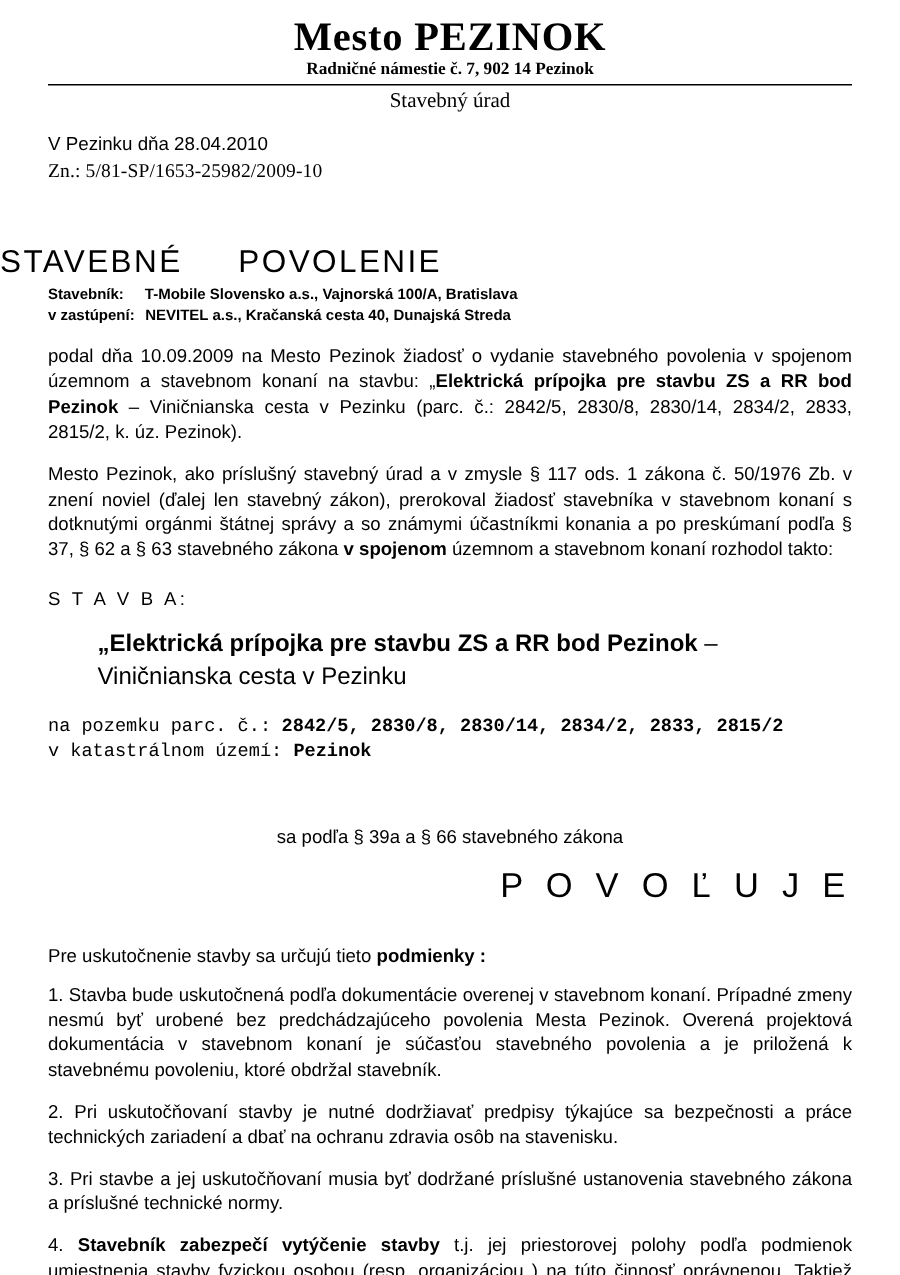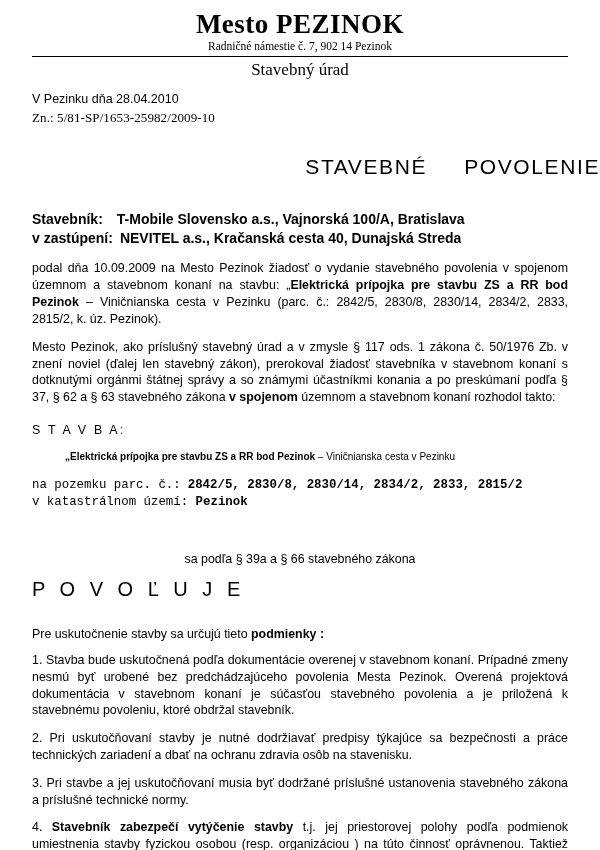--- a/index.html
+++ b/index.html
@@ -33,111 +33,111 @@
   .org-name {
     font-family: "Liberation Serif", serif;
     font-size: 27px;
     font-weight: bold;
     letter-spacing: 0.5px;
     line-height: 1.05;
   }
   .org-address {
     font-family: "Liberation Serif", serif;
     font-size: 11.5px;
-    font-weight: normal;
+    font-weight: bold;
     line-height: 1.2;
     margin-top: 2px;
   }
   .rule {
     border: none;
     border-top: 1.6px solid #000;
     margin: 2px 32px 0 32px;
     height: 0;
   }
   .dept {
     font-family: "Liberation Serif", serif;
-    font-size: 17px;
+    font-size: 14px;
     margin-top: 2px;
     line-height: 1.25;
   }
 
   
   .refblock {
     margin: 11px 0 0 32px;
     line-height: 1.38;
   }
   .ref-date {
     font-size: 12.5px;
   }
   .ref-zn {
     font-family: "Liberation Serif", serif;
     font-size: 13px;
     letter-spacing: 0.1px;
   }
 
   
   .doc-title {
-    text-align: right;
+    text-align: left;
     font-size: 21px;
     letter-spacing: 1.6px;
-    margin-top: 28px;
+    margin-top: 40px;
     white-space: pre;
   }
 
   
   .body {
     margin: 0 32px;
   }
   p {
     margin: 0;
   }
   .para {
     font-size: 12.4px;
     line-height: 1.36;
     text-align: justify;
     margin-top: 11px;
   }
   .b { font-weight: bold; }
 
   .applicant {
-    margin-top: 31px;
-    font-size: 14px;
+    margin-top: 3px;
+    font-size: 10px;
     font-weight: bold;
     line-height: 1.42;
   }
   .applicant .lbl {
     display: inline-block;
   }
 
   .stavba-label {
     font-size: 12.4px;
     letter-spacing: 2.2px;
     margin-top: 17px;
   }
   .stavba-name {
-    font-size: 10px;
+    font-size: 16px;
     margin-top: 13px;
     padding-left: 33px;
     line-height: 1.36;
   }
   .parcels {
     font-size: 12.4px;
     margin-top: 13px;
     line-height: 1.42;
     font-family: Liberation Mono, monospace;
   }
 
   .subheading {
     text-align: center;
     font-size: 12.4px;
     margin-top: 40px;
   }
   .permit-word {
-    text-align: left;
-    font-size: 20px;
+    text-align: right;
+    font-size: 23px;
     letter-spacing: 4.5px;
     margin-top: 12px;
   }
 
   .conditions-lead {
     font-size: 12.4px;
     margin-top: 26px;
   }
 
   .cond {

